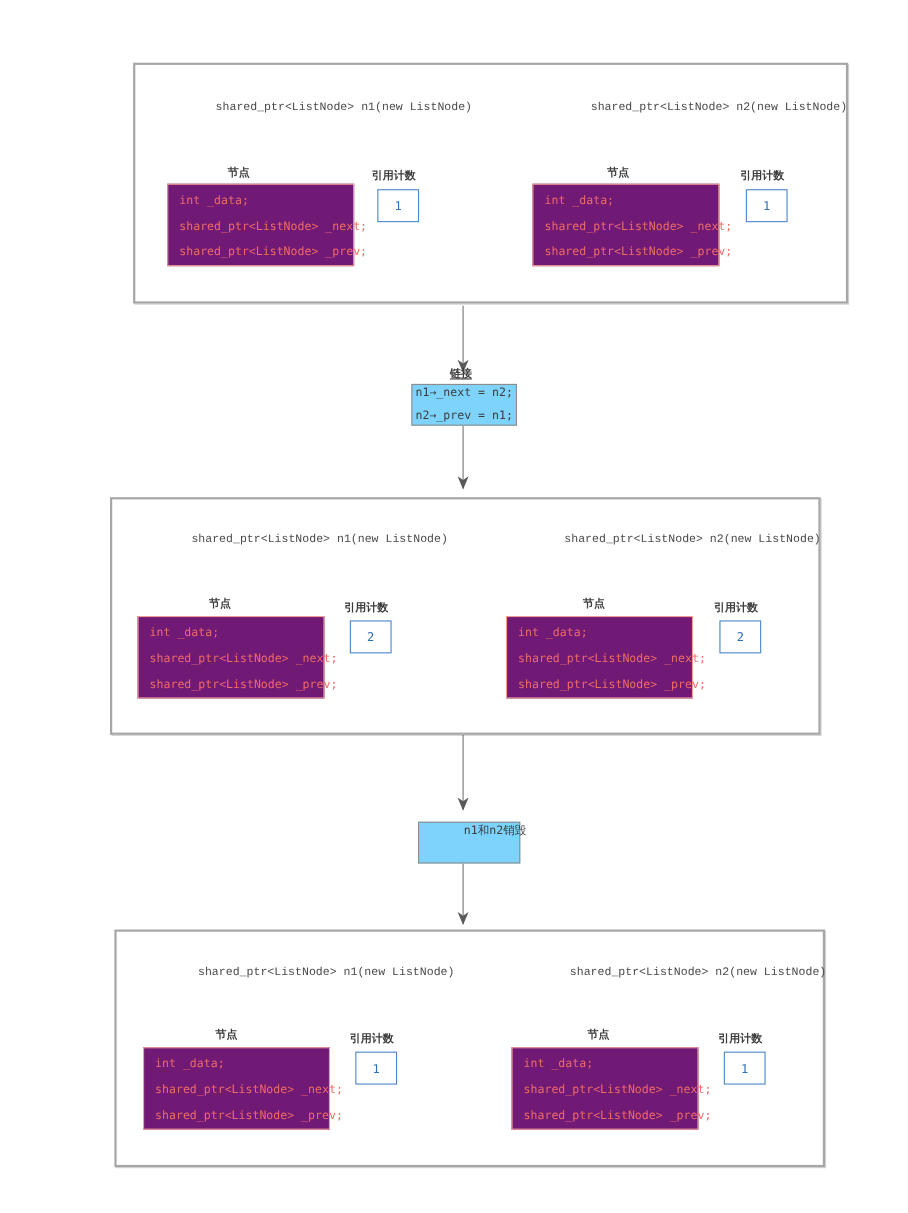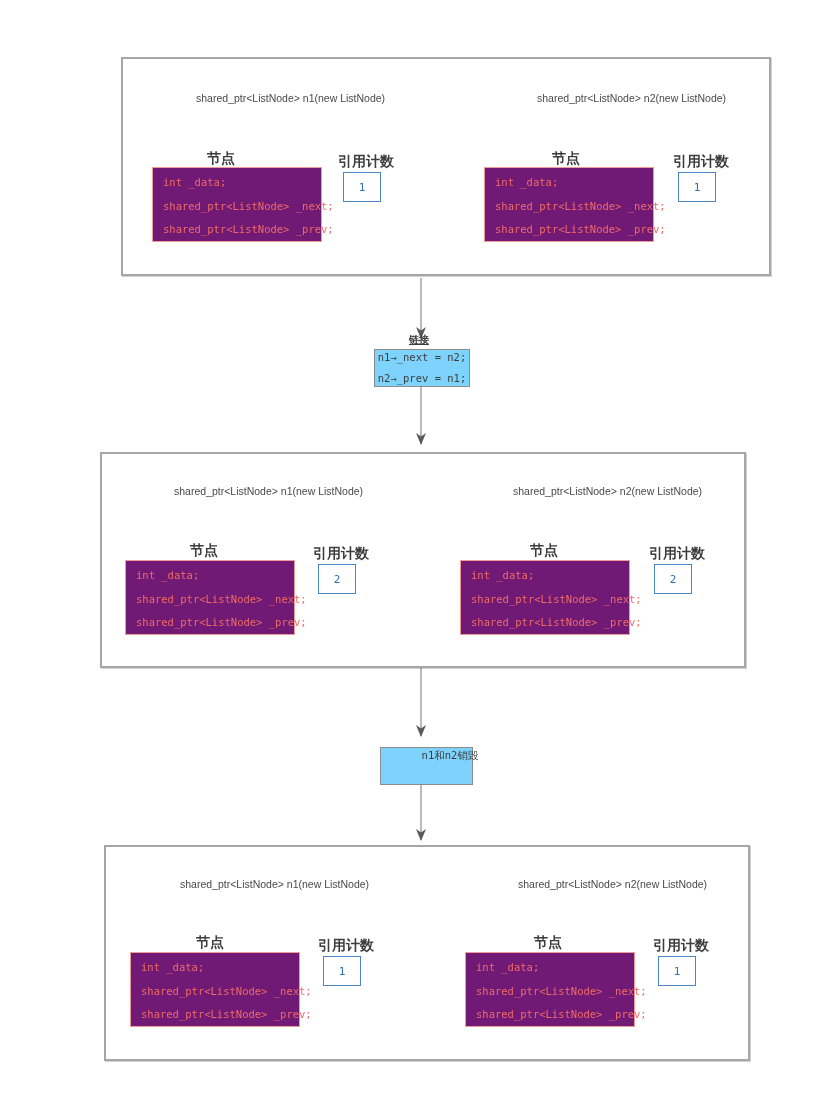--- a/index.html
+++ b/index.html
@@ -27,31 +27,31 @@
     box-shadow: 1px 1px 0 rgba(0,0,0,0.18);
     box-sizing: border-box;
   }
 
   
   .group { position: absolute; }
 
   .decl {
     position: absolute;
     white-space: nowrap;
-    font-family: Liberation Sans, sans-serif;
+    font-family: Liberation Mono, monospace;
     font-size: 10.5px;
     color: #4a4a4a;
     letter-spacing: 0px;
   }
 
   .cap {
     position: absolute;
     white-space: nowrap;
     font-family: Liberation Mono, monospace;
-    font-size: 14px;
+    font-size: 10px;
     color: #3d3d3d;
     font-weight: bold;
     text-align: center;
   }
 
   
   .nodebox {
     position: absolute;
     border: 1.4px solid #f09b98;
     background: #701a75;

